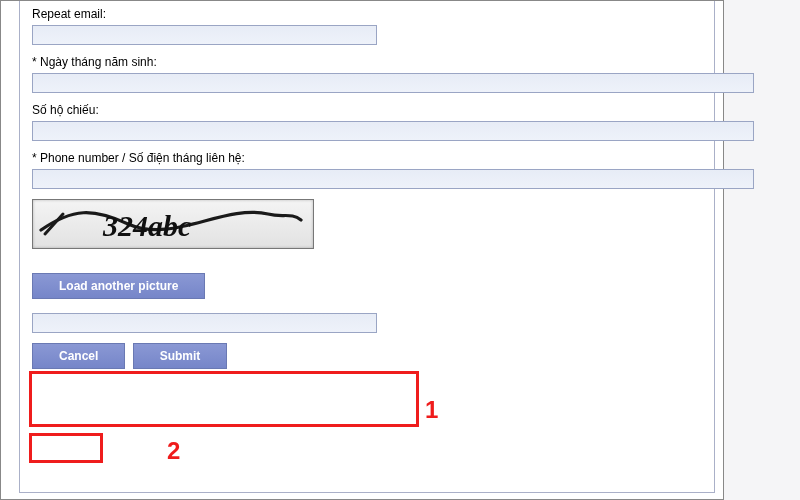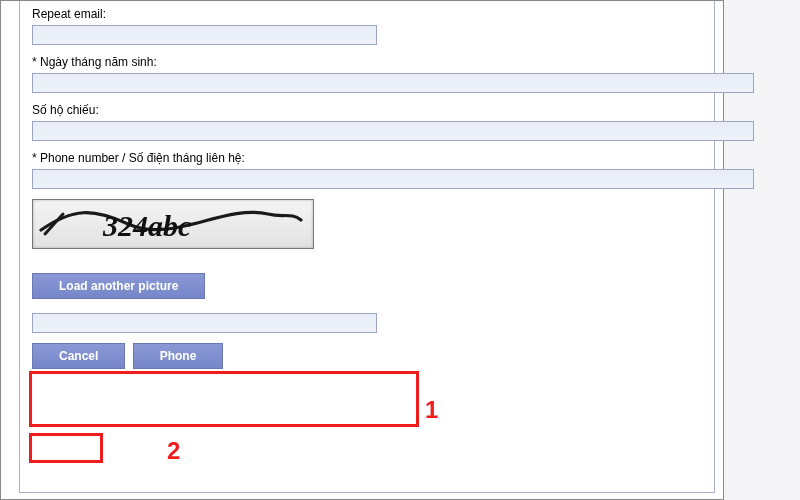--- a/index.html
+++ b/index.html
@@ -136,21 +136,21 @@
 
     <button class="btn" type="button">Load another picture</button>
 
     <div style="height:14px"></div>
 
     <div class="field">
       <input class="text w-med" type="text" value="" style="">
     </div>
 
     <button class="btn" type="submit">Cancel</button>
-    <button class="btn" type="button">Phone</button>
+    <button class="btn" type="button">Submit</button>
 
   </div>
 
   <div class="anno-box a1-box"></div>
   <div class="anno-text a1-num">1</div>
   <div class="anno-box a2-box"></div>
   <div class="anno-text a2-num">2</div>
 </div>
 
 </body></html>

